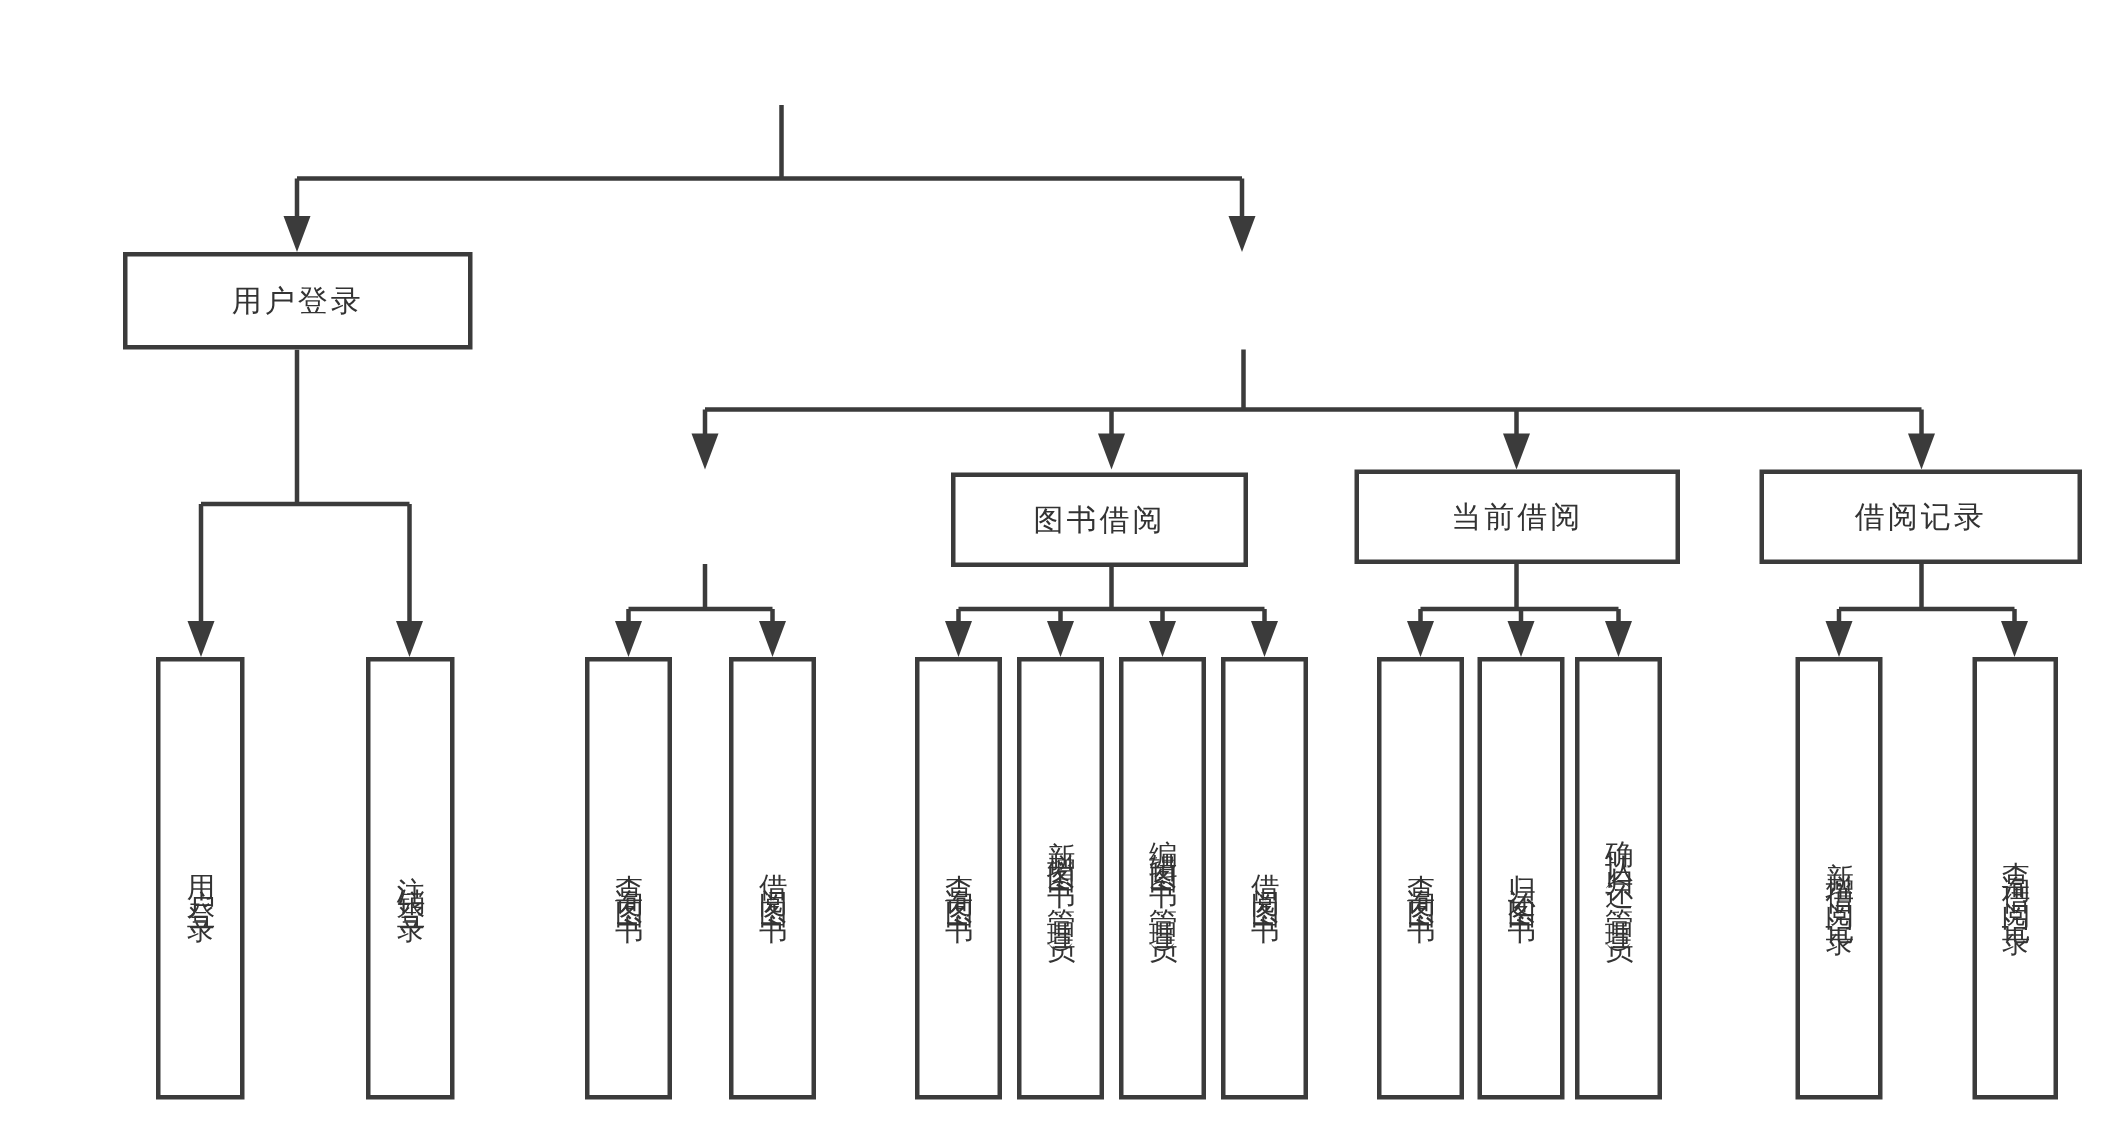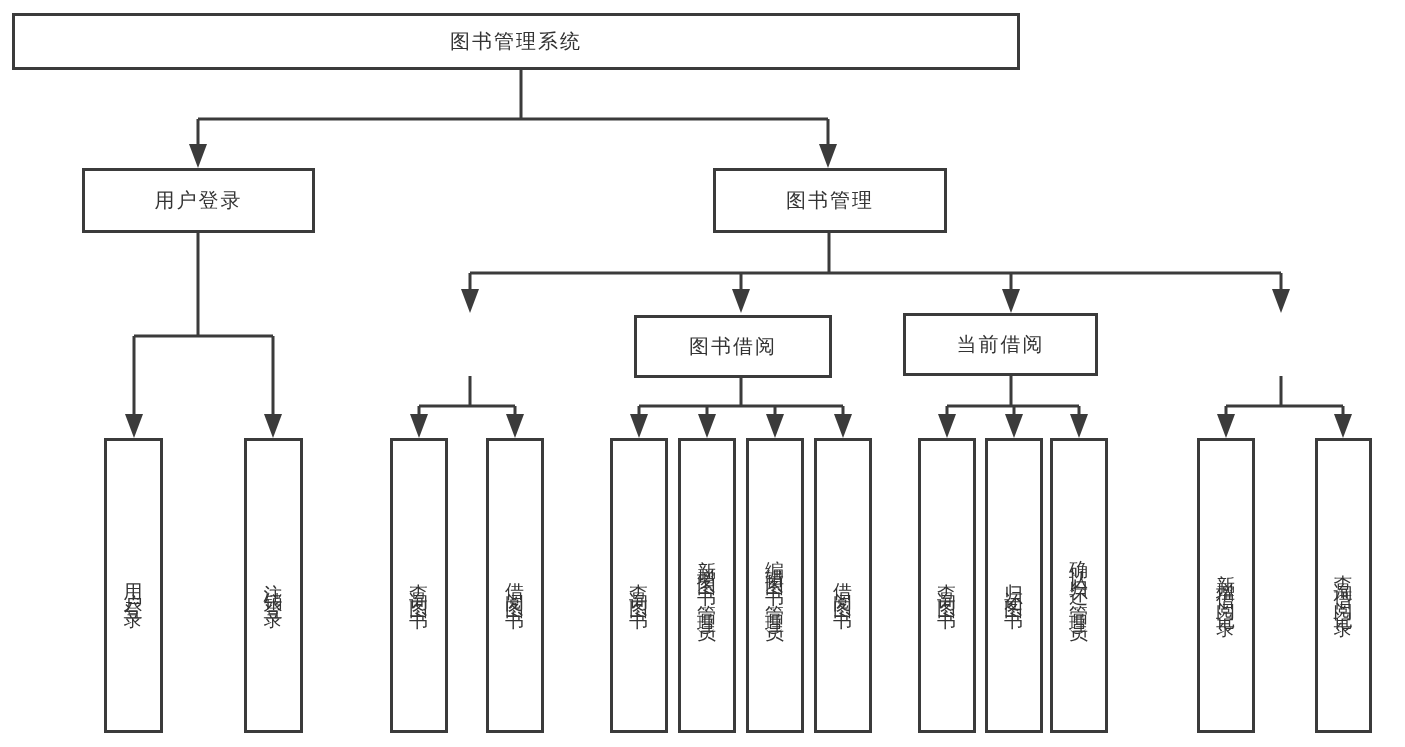--- a/index.html
+++ b/index.html
@@ -103,36 +103,33 @@
       <polygon points="1070,414 1088,414 1079,438"></polygon>
     </g>
 
     <g>
       <path d="M1281 376 V406 M1226 406 H1343 M1226 406 V415 M1343 406 V415"></path>
       <polygon points="1217,414 1235,414 1226,438"></polygon>
       <polygon points="1334,414 1352,414 1343,438"></polygon>
     </g>
   </svg>
 
-  <div class="node h" style="left:12px;top:13px;width:1008px;height:57px">
-    <span class="lbl">图书管理系统</span>
-  </div>
 
   <div class="node h" style="left:82px;top:168px;width:233px;height:65px">
     <span class="lbl">用户登录</span>
-  </div>
-  <div class="node h" style="left:713px;top:168px;width:234px;height:65px">
-    <span class="lbl">图书管理</span>
   </div>
 
   <div class="node h" style="left:634px;top:315px;width:198px;height:63px">
     <span class="lbl">图书借阅</span>
   </div>
-  <div class="node h" style="left:903px;top:313px;width:195px;height:63px">
+  <div class="node h" style="left:903px;top:313px;width:217px;height:63px">
     <span class="lbl">当前借阅</span>
+  </div>
+  <div class="node h" style="left:1173px;top:313px;width:215px;height:63px">
+    <span class="lbl">借阅记录</span>
   </div>
 
   <div class="node v" style="left:104px;top:438px;width:59px;height:295px">
     <span class="lbl">用户登录</span>
   </div>
   <div class="node v" style="left:244px;top:438px;width:59px;height:295px">
     <span class="lbl">注销登录</span>
   </div>
 
   <div class="node v" style="left:390px;top:438px;width:58px;height:295px">

